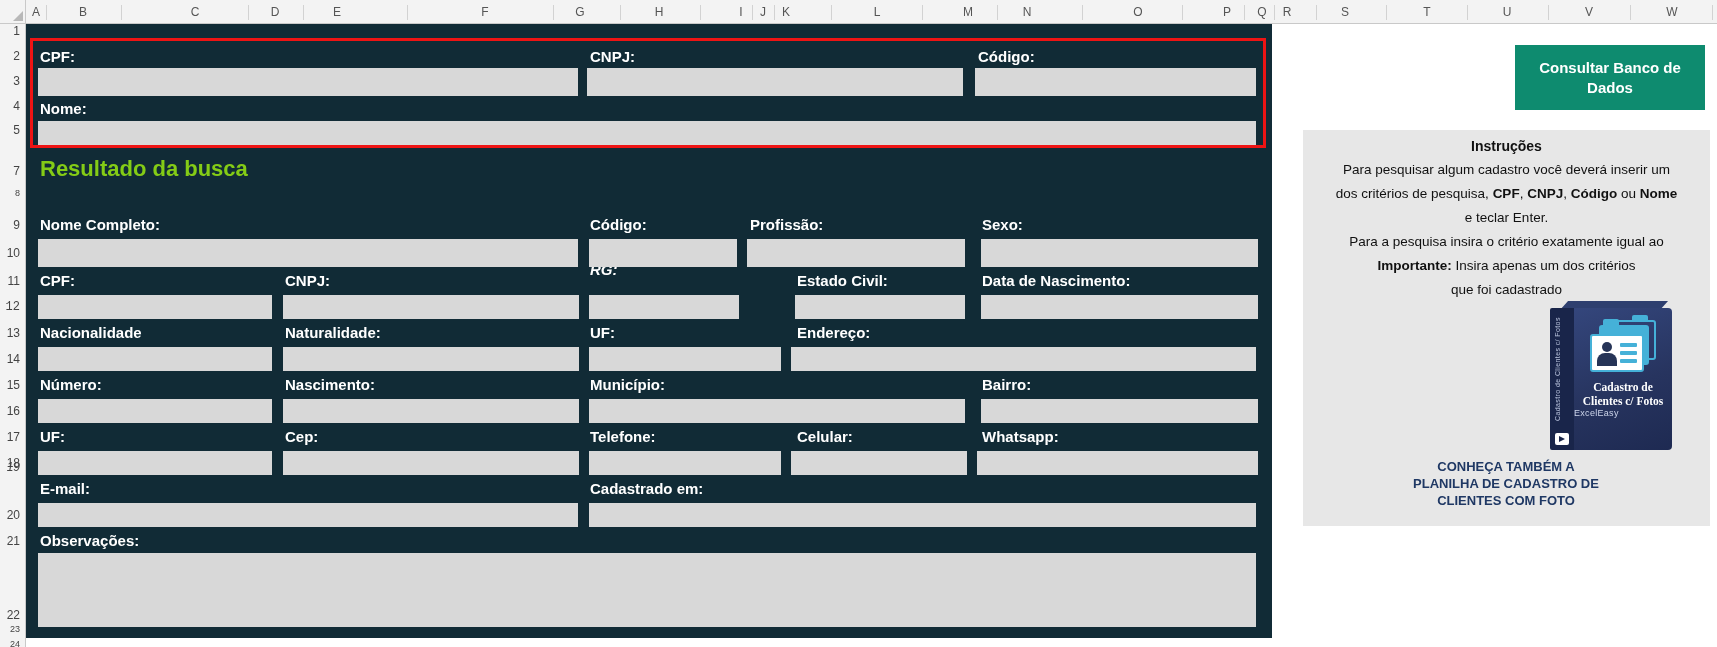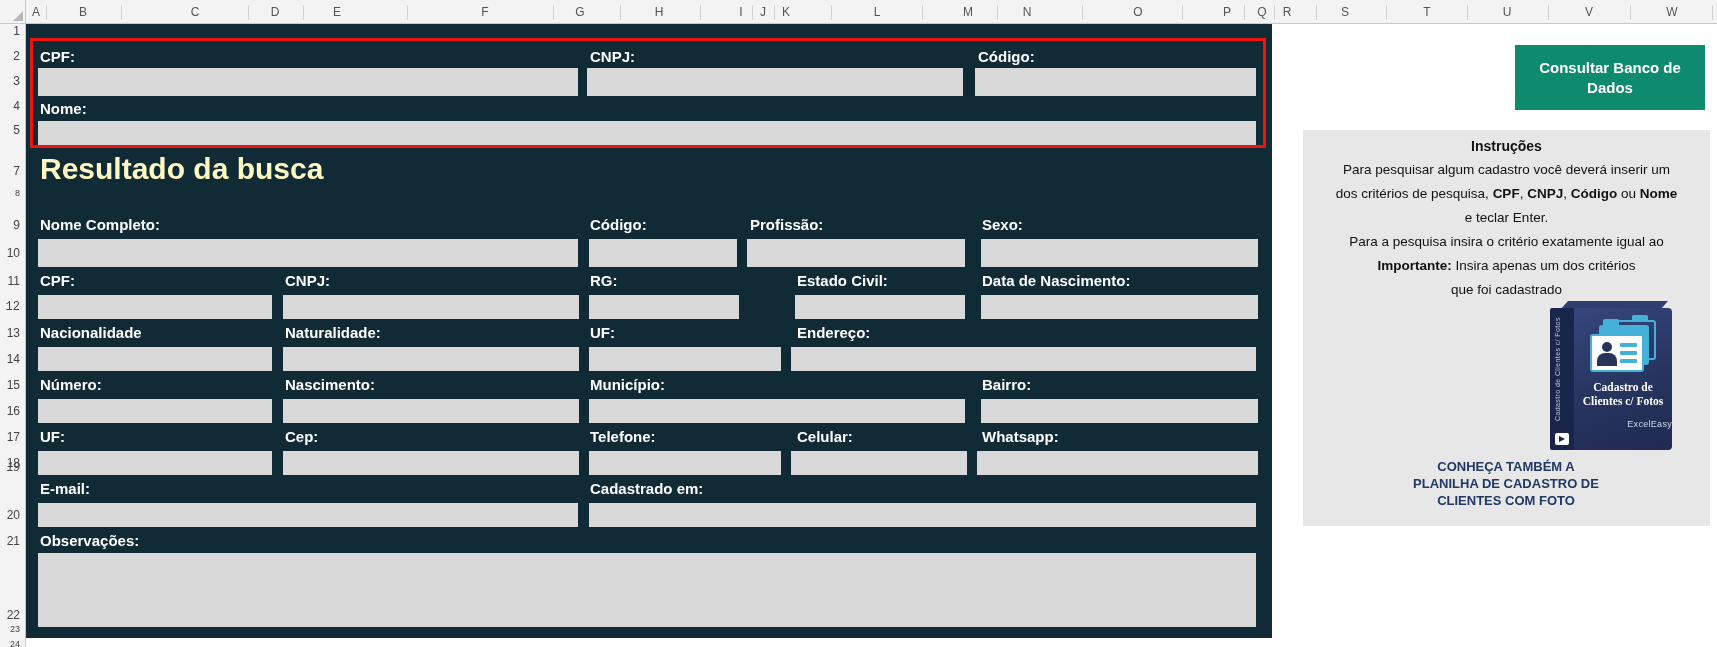--- a/index.html
+++ b/index.html
@@ -24,21 +24,21 @@
           border-right:1px solid #c9c9c9;overflow:hidden}
   .rownum{position:absolute;right:5px;font-size:12px;line-height:12px;color:#444;
           transform:translateY(-50%);cursor:pointer}
   .rownum.small{font-size:9px;line-height:9px}
 
   
   .sheet{position:absolute;left:26px;top:24px;width:1246px;height:614px;background:var(--sheet)}
   .searchbox{position:absolute;left:4px;top:14px;width:1236px;height:110px;border:3px solid var(--red)}
   .lbl{position:absolute;color:#fff;font-weight:bold;font-size:15px;line-height:20px;white-space:nowrap}
   .inp{position:absolute;background:var(--inp);cursor:text}
-  .sheet-title{position:absolute;left:14px;top:128px;color:#fef9c3;font-weight:bold;font-size:30px;line-height:34px}
+  .sheet-title{position:absolute;left:14px;top:128px;color:#84cc16;font-weight:bold;font-size:22px;line-height:34px}
 
   
   .btn{position:absolute;top:45px;height:65px;background:var(--green);color:#fff;font-weight:bold;
        display:flex;align-items:center;justify-content:center;text-align:center;cursor:pointer}
   .btn.inicio{left:1303px;width:192px;font-size:21px}
   .btn.consultar{left:1515px;width:190px;font-size:15px;line-height:20px;padding:0 14px}
   .panel{position:absolute;left:1303px;top:130px;width:407px;height:396px;background:var(--panel)}
   .instr{position:absolute;left:0;top:4px;width:100%;text-align:center;font-size:13.5px;line-height:24px;color:#111}
   .instr .ititle{font-weight:bold;font-size:14px}
 
@@ -58,21 +58,21 @@
   .folder-back::before{content:"";position:absolute;right:6px;top:-7px;width:16px;height:5px;background:#45b1d8;border-radius:2px 2px 0 0}
   .folder-mid{position:absolute;right:7px;top:5px;width:50px;height:40px;background:#45b1d8;border-radius:3px}
   .folder-mid::before{content:"";position:absolute;left:4px;top:-6px;width:16px;height:6px;background:#45b1d8;border-radius:2px 2px 0 0}
   .card{position:absolute;left:0;bottom:0;width:54px;height:38px;background:#fff;border:2px solid #45b1d8;border-radius:3px}
   .p-head{position:absolute;left:10px;top:6px;width:10px;height:10px;border-radius:50%;background:#263457}
   .p-body{position:absolute;left:5px;top:17px;width:20px;height:13px;border-radius:8px 8px 0 0;background:#263457}
   .cline{position:absolute;right:5px;height:4px;width:17px;background:#45b1d8;border-radius:1px}
   .cline.l1{top:7px}.cline.l2{top:15px}.cline.l3{top:23px}
   .pbox-title{margin-top:8px;text-align:center;color:#fff;font-family:"Liberation Serif",serif;
        font-size:11.5px;line-height:14px;font-weight:bold}
-  .pbox-brand{margin-top:11px;text-align:right;color:#cdd5ea;font-size:9px;letter-spacing:.3px}
+  .pbox-brand{margin-top:0;text-align:left;color:#cdd5ea;font-size:9px;letter-spacing:.3px}
   .cta{position:absolute;left:1390px;top:458px;width:232px;text-align:center;color:var(--navy);
        font-weight:bold;font-size:13px;line-height:17px}
 </style>
 </head>
 <body>
 
 <div class="stage">
 
   <div class="corner"></div>
   <div class="colheaders" id="colheaders">
@@ -159,21 +159,21 @@
       <div class="inp" style="left: 12px; top: 44px; width: 540px; height: 28px;"></div>
       <div class="inp" style="left: 561px; top: 44px; width: 376px; height: 28px;"></div>
       <div class="inp" style="left: 949px; top: 44px; width: 281px; height: 28px;"></div>
       <div class="inp" style="left: 12px; top: 97px; width: 1218px; height: 24px;"></div>
       <div class="lbl" style="left: 14px; top: 191px;">Nome Completo:</div>
       <div class="lbl" style="left: 564px; top: 191px;">Código:</div>
       <div class="lbl" style="left: 724px; top: 191px;">Profissão:</div>
       <div class="lbl" style="left: 956px; top: 191px;">Sexo:</div>
       <div class="lbl" style="left: 14px; top: 247px;">CPF:</div>
       <div class="lbl" style="left: 259px; top: 247px;">CNPJ:</div>
-      <div class="lbl" style="left: 564px; top: 247px;">RG:</div>
+      <div class="lbl" style="left: 564px; top: 236px; font-style: italic;">RG:</div>
       <div class="lbl" style="left: 771px; top: 247px;">Estado Civil:</div>
       <div class="lbl" style="left: 956px; top: 247px;">Data de Nascimento:</div>
       <div class="lbl" style="left: 14px; top: 299px;">Nacionalidade</div>
       <div class="lbl" style="left: 259px; top: 299px;">Naturalidade:</div>
       <div class="lbl" style="left: 564px; top: 299px;">UF:</div>
       <div class="lbl" style="left: 771px; top: 299px;">Endereço:</div>
       <div class="lbl" style="left: 14px; top: 351px;">Número:</div>
       <div class="lbl" style="left: 259px; top: 351px;">Nascimento:</div>
       <div class="lbl" style="left: 564px; top: 351px;">Município:</div>
       <div class="lbl" style="left: 956px; top: 351px;">Bairro:</div>

